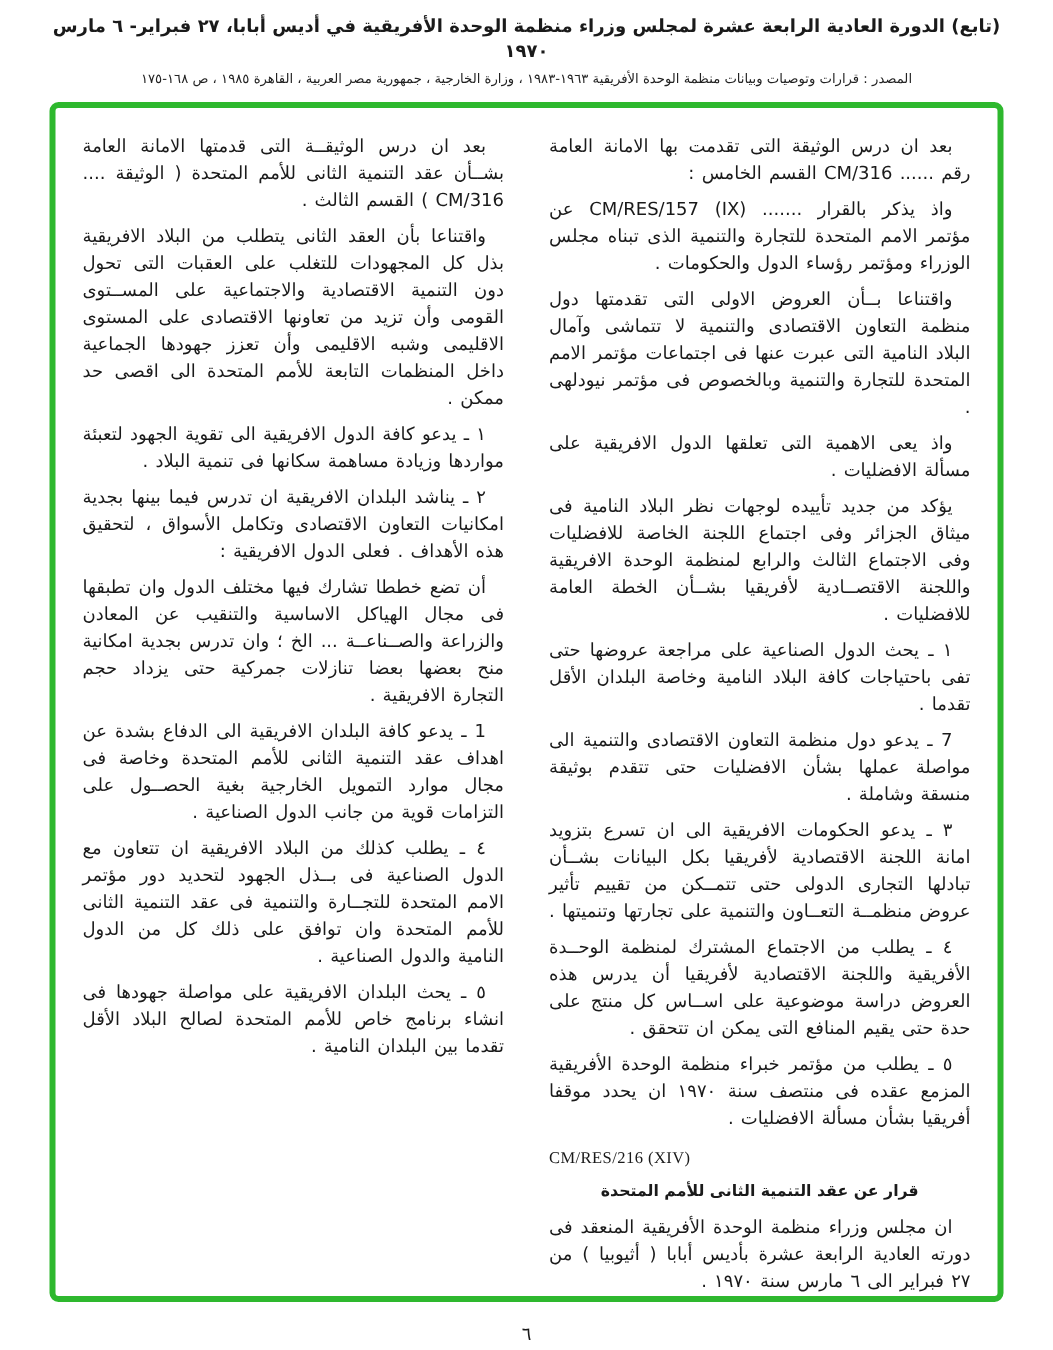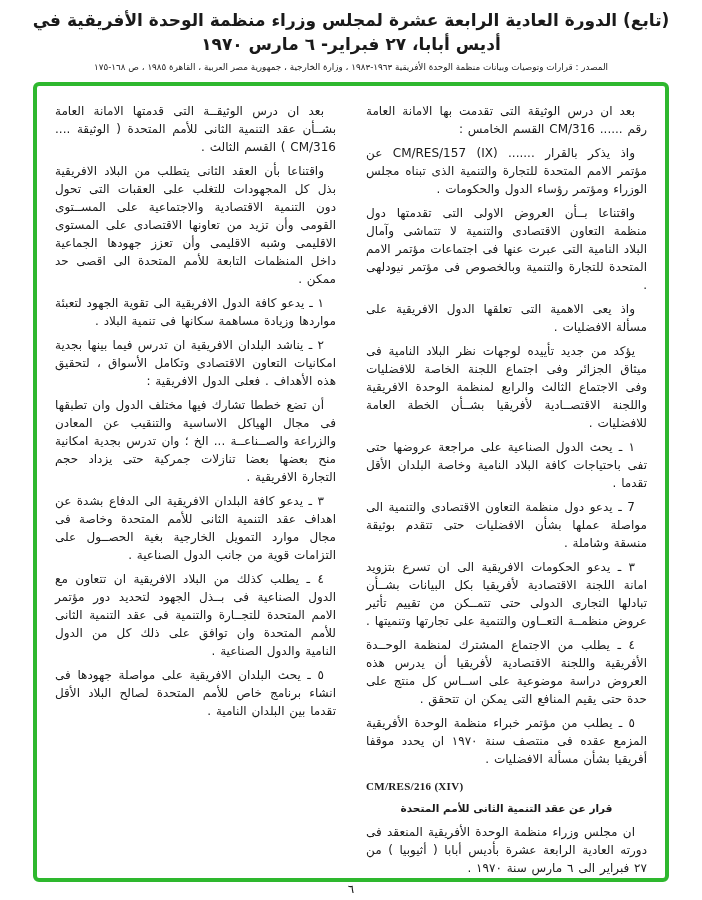--- a/index.html
+++ b/index.html
@@ -9,21 +9,21 @@
   html,body{margin:0;padding:0;background:#ffffff;}
   body{
     width:702px;height:900px;overflow:hidden;
     font-family:"DejaVu Sans","Liberation Sans",sans-serif;
     color:var(--ink);
   }
   .page{width:702px;height:900px;box-sizing:border-box;padding-top:9px;position:relative;}
 
   
   .doc-header{text-align:center;direction:rtl;padding:0 28px;}
-  .doc-title{font-size:17px;font-weight:bold;line-height:1.4;}
+  .doc-title{font-size:12px;font-weight:bold;line-height:1.4;}
   .doc-source{font-size:8.8px;margin-top:5px;color:#222;}
 
   
   .content-frame{
     margin:10px 33px 0 33px;
     height:800px;
     box-sizing:border-box;
     border:4px solid var(--frame-green);
     border-radius:6px;
     padding:16px 18px 10px 18px;
@@ -40,21 +40,21 @@
     text-align:justify;
     margin:0 0 6px 0;
     text-indent:12px;
     word-spacing:1px;
   }
   p.reference{
     direction:ltr;
     text-align:left;
     text-indent:0;
     font-family:"Liberation Serif","DejaVu Serif",serif;
-    font-weight:bold;
+    font-weight:normal;
     font-size:11px;
     letter-spacing:.3px;
     margin:12px 0 10px 0;
   }
   p.res-heading{
     text-align:center;
     text-indent:0;
     font-weight:bold;
     font-size:10.5px;
     margin:0 0 9px 0;
@@ -94,21 +94,21 @@
         <p class="res-heading">قرار عن عقد التنمية الثانى للأمم المتحدة</p>
         <p class="par">ان مجلس وزراء منظمة الوحدة الأفريقية المنعقد فى دورته العادية الرابعة عشرة بأديس أبابا ( أثيوبيا ) من ٢٧ فبراير الى ٦ مارس سنة ١٩٧٠ .</p>
       </div>
 
       <div class="column">
         <p class="par">بعد ان درس الوثيقــة التى قدمتها الامانة العامة بشــأن عقد التنمية الثانى للأمم المتحدة ( الوثيقة .... CM/316 ) القسم الثالث .</p>
         <p class="par">واقتناعا بأن العقد الثانى يتطلب من البلاد الافريقية بذل كل المجهودات للتغلب على العقبات التى تحول دون التنمية الاقتصادية والاجتماعية على المســتوى القومى وأن تزيد من تعاونها الاقتصادى على المستوى الاقليمى وشبه الاقليمى وأن تعزز جهودها الجماعية داخل المنظمات التابعة للأمم المتحدة الى اقصى حد ممكن .</p>
         <p class="par">١ ـ يدعو كافة الدول الافريقية الى تقوية الجهود لتعبئة مواردها وزيادة مساهمة سكانها فى تنمية البلاد .</p>
         <p class="par">٢ ـ يناشد البلدان الافريقية ان تدرس فيما بينها بجدية امكانيات التعاون الاقتصادى وتكامل الأسواق ، لتحقيق هذه الأهداف . فعلى الدول الافريقية :</p>
         <p class="par">أن تضع خططا تشارك فيها مختلف الدول وان تطبقها فى مجال الهياكل الاساسية والتنقيب عن المعادن والزراعة والصــناعــة ... الخ ؛ وان تدرس بجدية امكانية منح بعضها بعضا تنازلات جمركية حتى يزداد حجم التجارة الافريقية .</p>
-        <p class="par">٣ ـ يدعو كافة البلدان الافريقية الى الدفاع بشدة عن اهداف عقد التنمية الثانى للأمم المتحدة وخاصة فى مجال موارد التمويل الخارجية بغية الحصــول على التزامات قوية من جانب الدول الصناعية .</p>
+        <p class="par">1 ـ يدعو كافة البلدان الافريقية الى الدفاع بشدة عن اهداف عقد التنمية الثانى للأمم المتحدة وخاصة فى مجال موارد التمويل الخارجية بغية الحصــول على التزامات قوية من جانب الدول الصناعية .</p>
         <p class="par">٤ ـ يطلب كذلك من البلاد الافريقية ان تتعاون مع الدول الصناعية فى بــذل الجهود لتحديد دور مؤتمر الامم المتحدة للتجــارة والتنمية فى عقد التنمية الثانى للأمم المتحدة وان توافق على ذلك كل من الدول النامية والدول الصناعية .</p>
         <p class="par">٥ ـ يحث البلدان الافريقية على مواصلة جهودها فى انشاء برنامج خاص للأمم المتحدة لصالح البلاد الأقل تقدما بين البلدان النامية .</p>
       </div>
 
     </div>
   </div>
 
   <div class="page-footer">
     <span>٦</span>
   </div>

